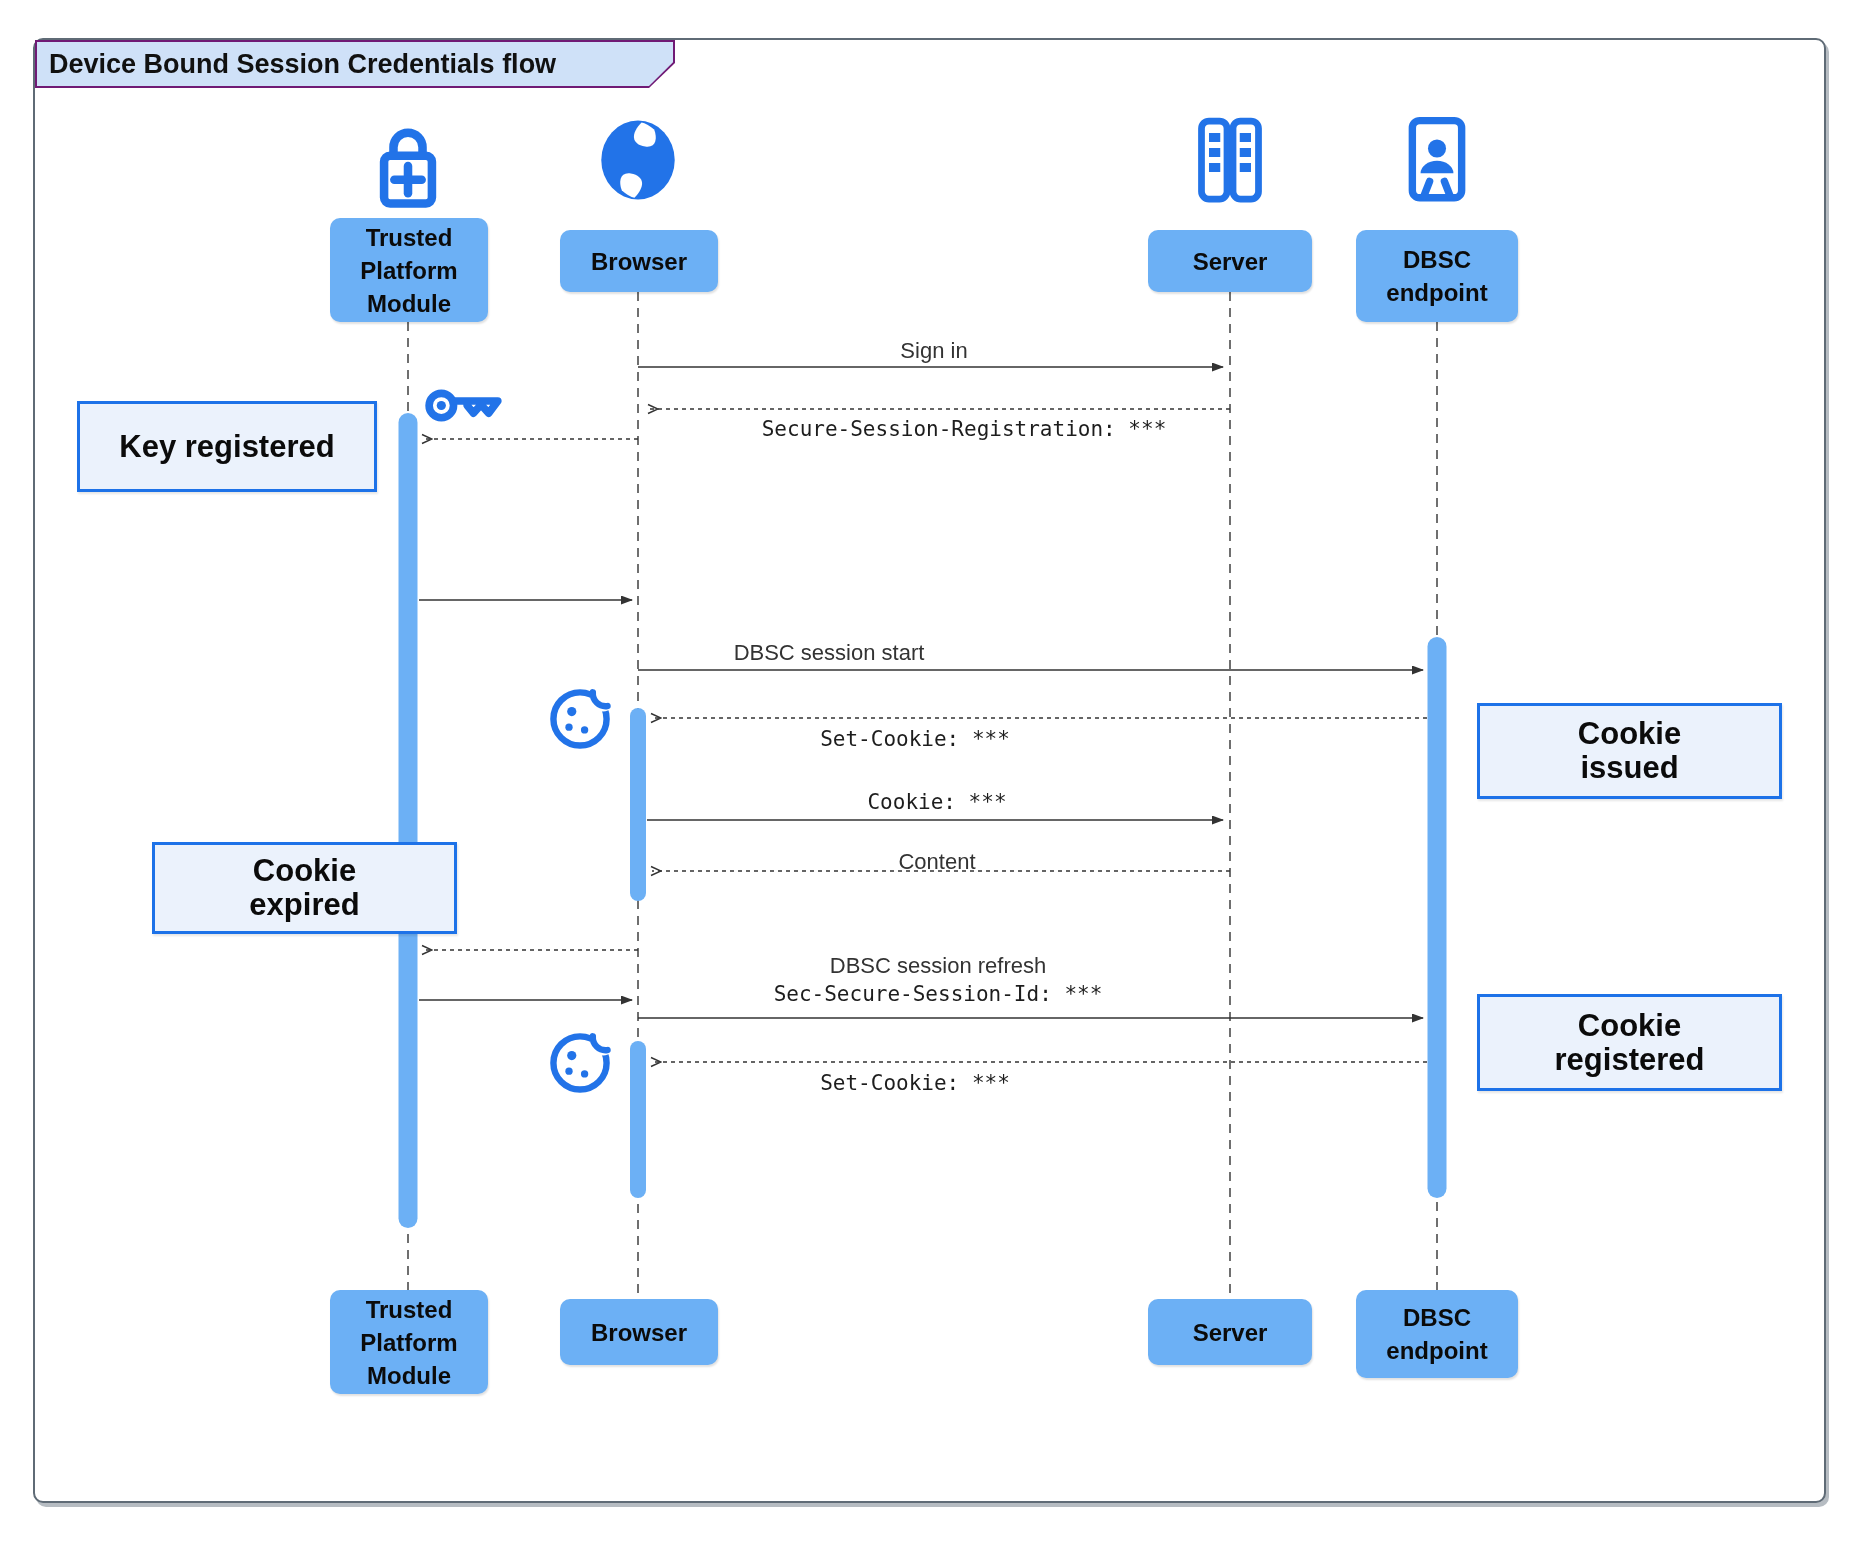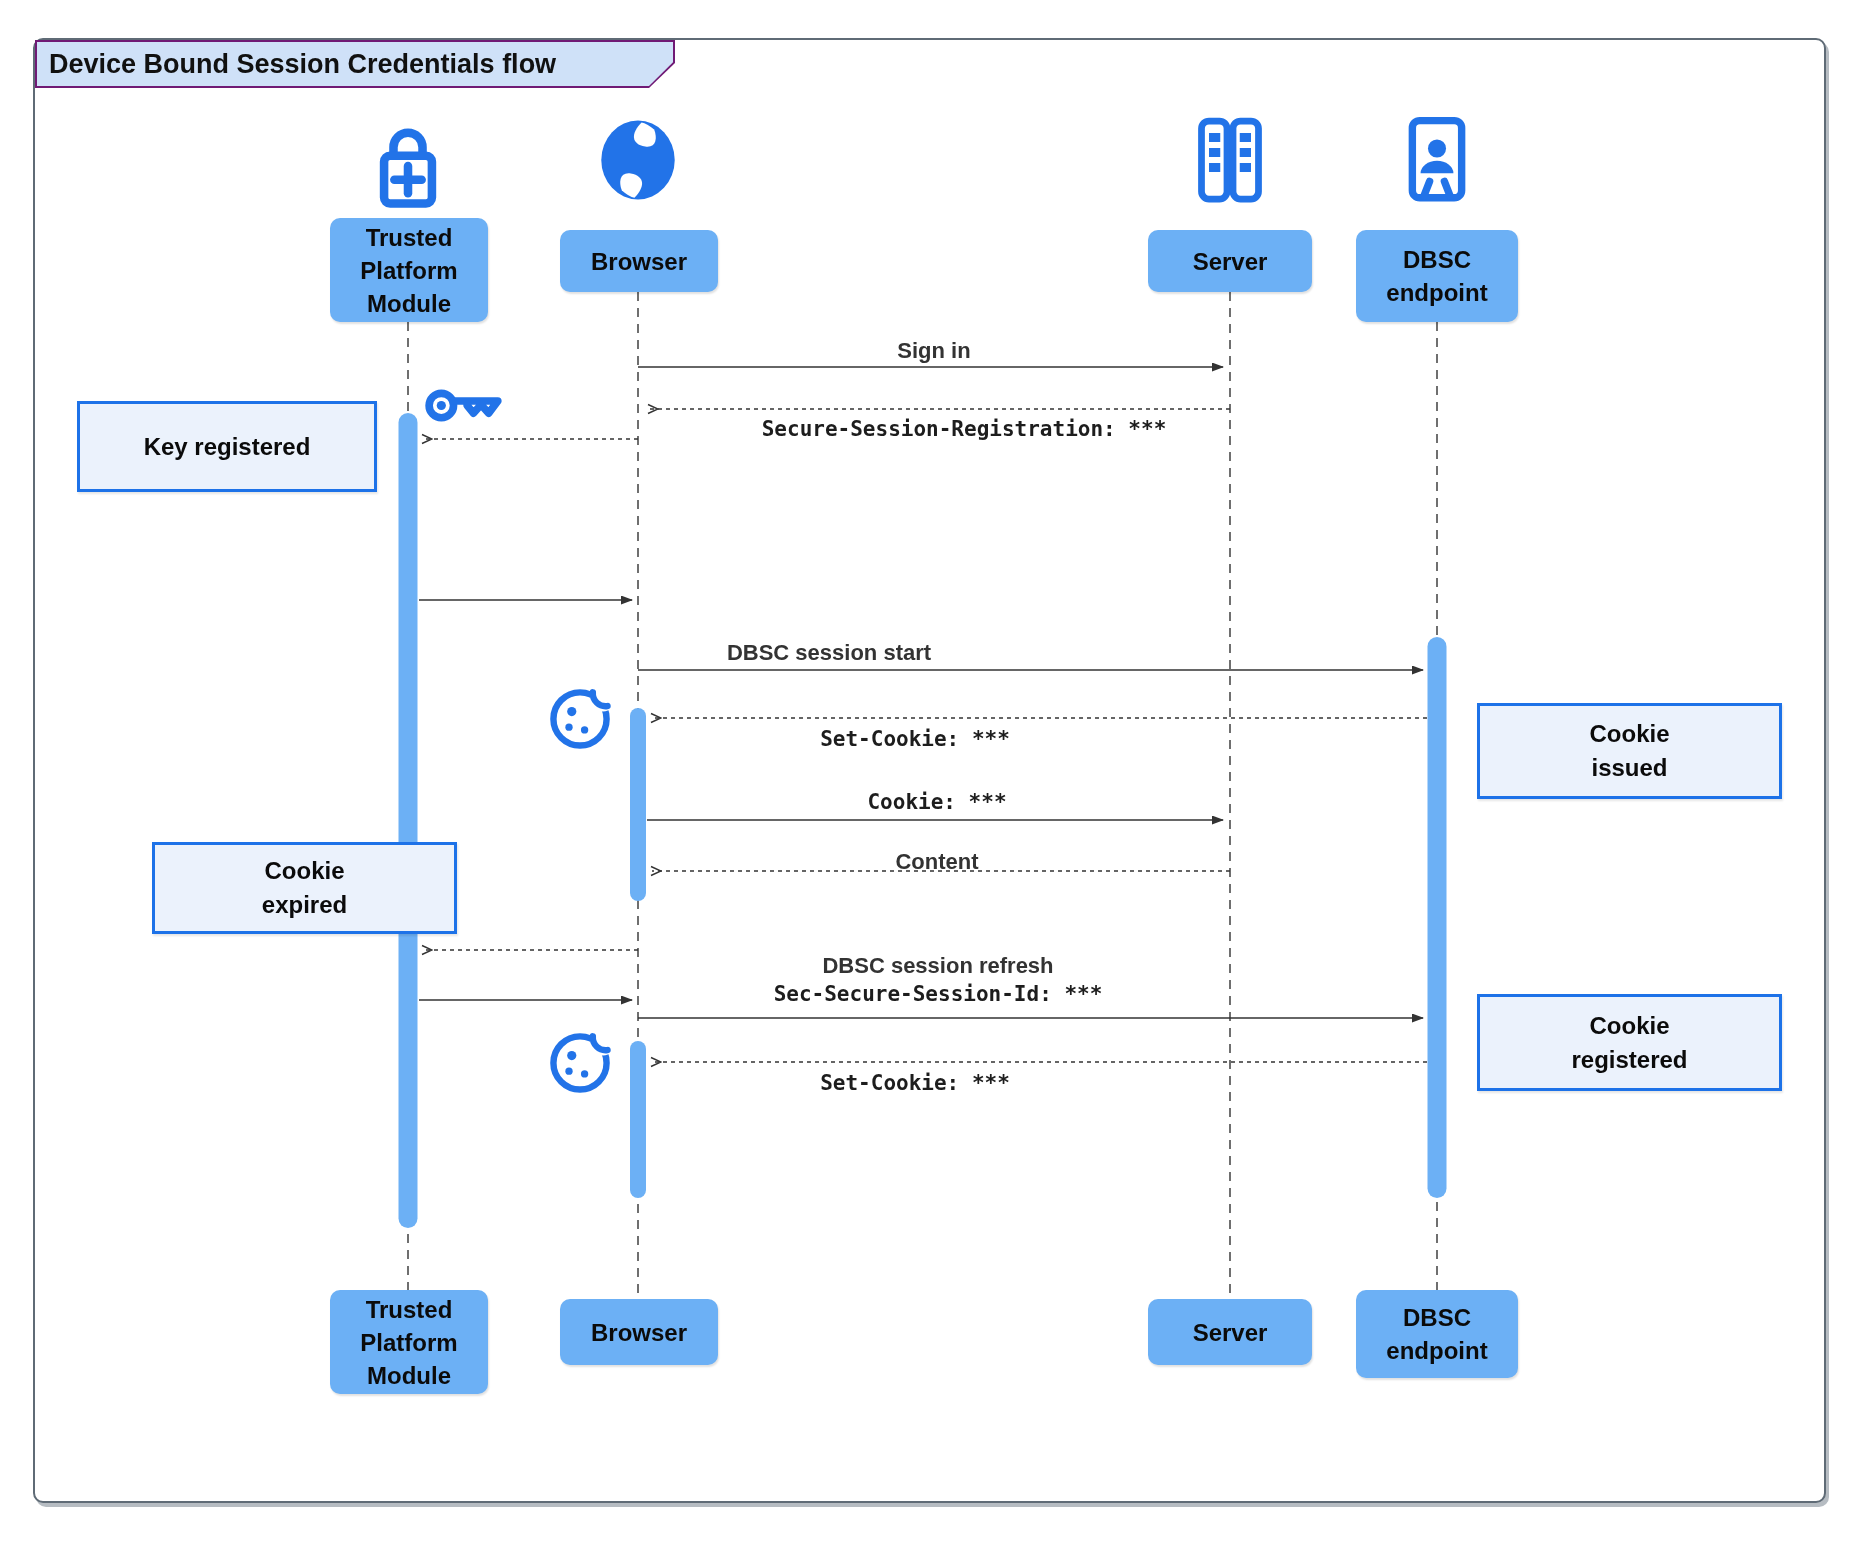--- a/index.html
+++ b/index.html
@@ -39,26 +39,26 @@
     position:absolute;z-index:3;background:var(--actor-fill,#6cb0f5);
     border-radius:10px;display:flex;align-items:center;justify-content:center;
     text-align:center;font-weight:bold;color:#0b0b0b;font-size:24px;line-height:33px;
     box-shadow:1px 2px 2px rgba(0,0,0,0.12);padding:4px 6px;
   }
   .actor-icon{position:absolute;z-index:3;}
   .note{
     position:absolute;z-index:4;background:var(--note-fill,#ebf2fc);
     border:3px solid var(--note-border,#1d72e8);
     display:flex;flex-direction:column;align-items:center;justify-content:center;
-    font-weight:bold;font-size:24px;line-height:34px;color:#0b0b0b;text-align:center;
+    font-weight:bold;font-size:31px;line-height:34px;color:#0b0b0b;text-align:center;
     box-shadow:1px 2px 2px rgba(0,0,0,0.10);
   }
   .msg{
     position:absolute;z-index:2;transform:translateX(-50%);
-    white-space:nowrap;color:#333;font-size:22px;font-weight:bold;
+    white-space:nowrap;color:#333;font-size:22px;
   }
   .msg.mono{font-family:"DejaVu Sans Mono",monospace;font-size:21px;color:#1d1d1d;}
   .deco-icon{position:absolute;z-index:5;}
 </style>
 </head>
 <body>
 
 <div class="stage">
 
   <div class="frame"></div>

